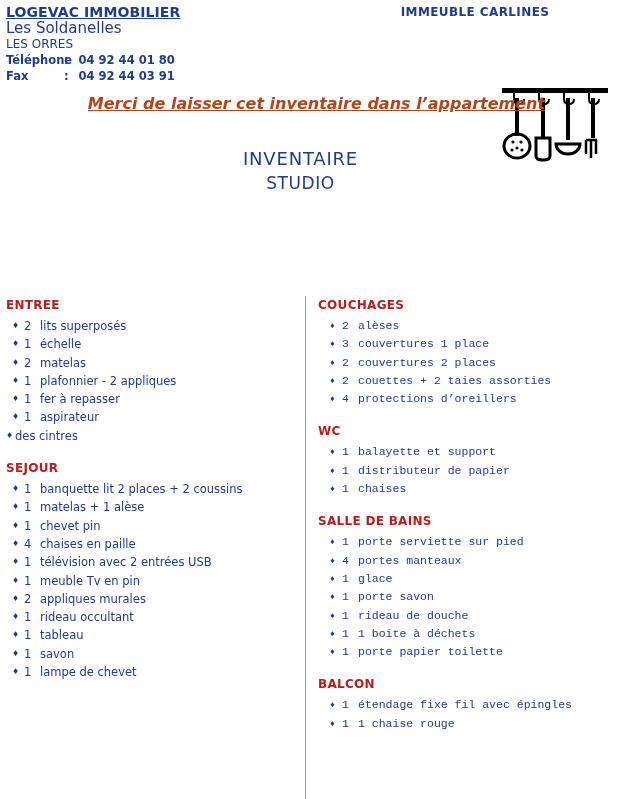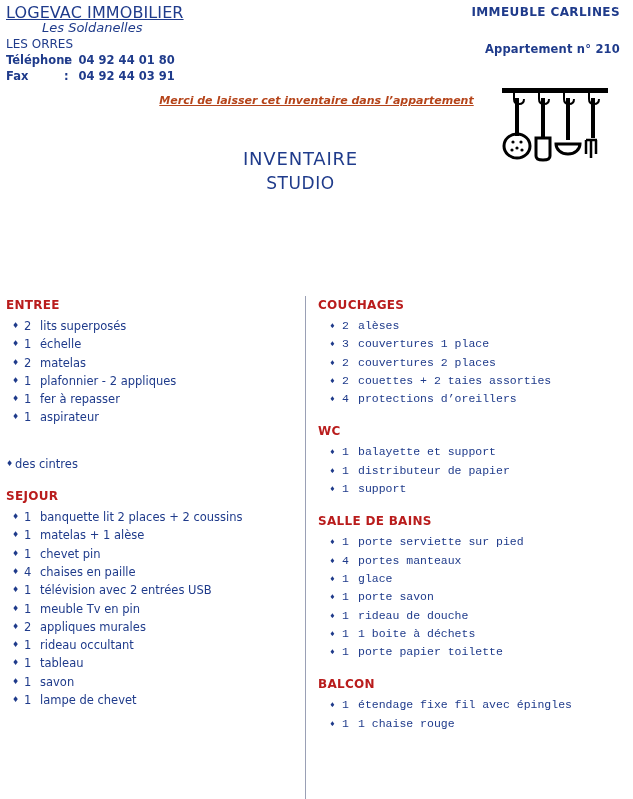--- a/index.html
+++ b/index.html
@@ -22,33 +22,31 @@
   }
 
   
   .hdr-left {
     position: absolute;
     left: 6px;
     top: 5px;
     width: 300px;
   }
   .company {
-    font-size: 16px;
-    font-weight: normal;
+    font-size: 14px;
+    font-weight: bold;
     color: #1f3b8b;
     text-decoration: underline;
     letter-spacing: 0.1px;
     line-height: 15px;
   }
   .addr1 {
-    font-size: 13px;
-    font-style: italic;
+    font-size: 15px;
     color: #1f3b8b;
     line-height: 16px;
-    margin-left: 36px;
   }
   .addr2 {
     font-size: 12px;
     color: #1f3b8b;
     line-height: 16px;
   }
   .contact-row {
     font-size: 11.5px;
     font-weight: bold;
     color: #1f3b8b;
@@ -62,21 +60,21 @@
   .contact-sep {
     width: 10px;
     display: inline-block;
   }
 
   .hdr-right {
     position: absolute;
     left: 330px;
     top: 5px;
     width: 290px;
-    text-align: right;
+    text-align: center;
   }
   .bldg {
     font-size: 12px;
     font-weight: bold;
     color: #1f3b8b;
     letter-spacing: 0.4px;
   }
   .apt {
     font-size: 11.5px;
     font-weight: bold;
@@ -84,21 +82,21 @@
     margin-top: 23px;
     letter-spacing: 0.2px;
   }
 
   
   .notice {
     position: absolute;
     left: 0;
     width: 633px;
     text-align: center;
-    font-size: 11px;
+    font-size: 16px;
     font-style: italic;
     font-weight: bold;
     color: #b5441a;
     text-decoration: underline;
   }
   .notice1 { top: 94px; }
   .notice2 { top: 111px; }
 
   
   .title-block {
@@ -169,21 +167,21 @@
   }
   ul.items li::before {
     content: "\2666";
     position: absolute;
     left: 2px;
     top: 0;
     font-size: 8px;
     line-height: 18.3px;
     color: #1f3b8b;
   }
-  ul.items li.tight { padding-left: 9px; margin-top: 28px; }
+  ul.items li.tight { padding-left: 9px; }
   ul.items li.tight::before { left: 0px; }
   .qty {
     display: inline-block;
     min-width: 16px;
   }
   .indent-left ul.items li { padding-left: 18px; }
   .indent-left ul.items li::before { left: 6px; }
   .indent-left ul.items li.tight { padding-left: 9px; }
   .indent-left ul.items li.tight::before { left: 0px; }
 
@@ -209,21 +207,20 @@
     <div class="contact-row">
       <span class="contact-label">Fax</span>
       <span>:</span>
       <span class="contact-sep"></span>
       <span>04 92 44 03 91</span>
     </div>
   </div>
 
   <div class="hdr-right">
     <div class="bldg">IMMEUBLE CARLINES</div>
-    <div class="apt">Appartement n° 210</div>
   </div>
 
   <div class="utensils">
     <svg width="122" height="98" viewBox="0 0 122 98" xmlns="http://www.w3.org/2000/svg">
 
       <rect x="8" y="10" width="106" height="5" fill="#000000"></rect>
 
       <path d="M20 15 v6 q0 5 5 5 q5 0 5 -5" stroke="#000" stroke-width="2" fill="none"></path>
       <path d="M45 15 v6 q0 5 5 5 q5 0 5 -5" stroke="#000" stroke-width="2" fill="none"></path>
       <path d="M70 15 v6 q0 5 5 5 q5 0 5 -5" stroke="#000" stroke-width="2" fill="none"></path>
@@ -297,21 +294,21 @@
           <li><span class="qty">2</span><span>couvertures 2 places</span></li>
           <li><span class="qty">2</span><span>couettes + 2 taies assorties</span></li>
           <li><span class="qty">4</span><span>protections d’oreillers</span></li>
         </ul>
       </div>
       <div class="sec">
         <div class="sec-title">WC</div>
         <ul class="items">
           <li><span class="qty">1</span><span>balayette et support</span></li>
           <li><span class="qty">1</span><span>distributeur de papier</span></li>
-          <li><span class="qty">1</span><span>support</span></li>
+          <li><span class="qty">1</span><span>chaises</span></li>
         </ul>
       </div>
       <div class="sec">
         <div class="sec-title">SALLE DE BAINS</div>
         <ul class="items">
           <li><span class="qty">1</span><span>porte serviette sur pied</span></li>
           <li><span class="qty">4</span><span>portes manteaux</span></li>
           <li><span class="qty">1</span><span>glace</span></li>
           <li><span class="qty">1</span><span>porte savon</span></li>
           <li><span class="qty">1</span><span>rideau de douche</span></li>

